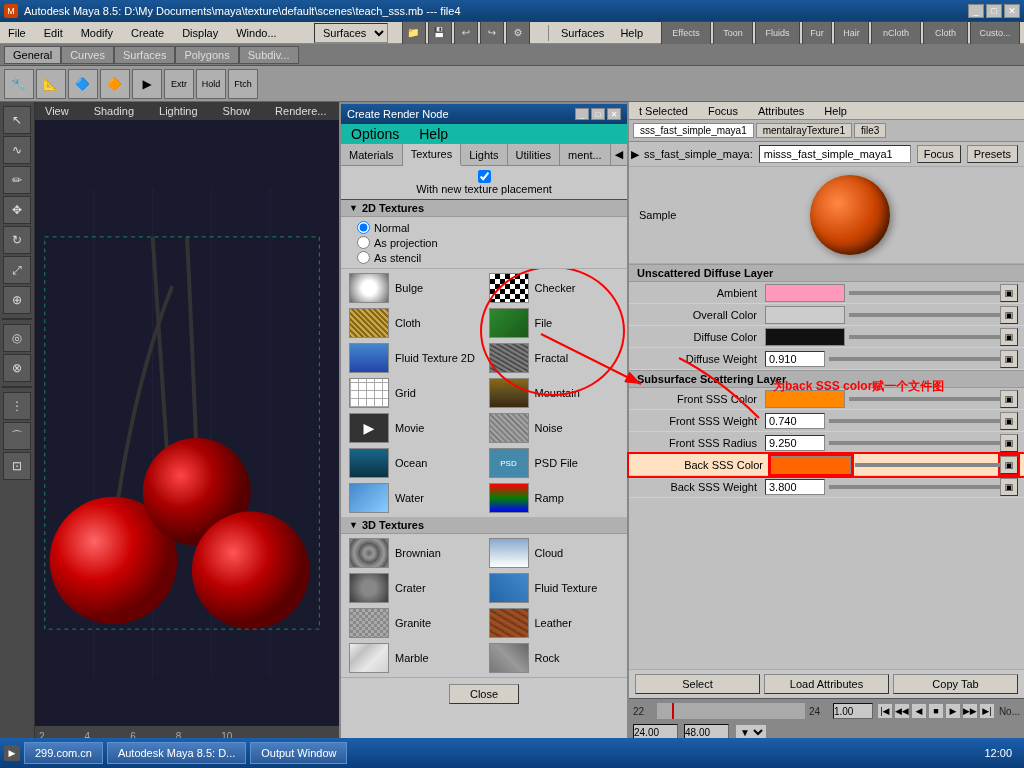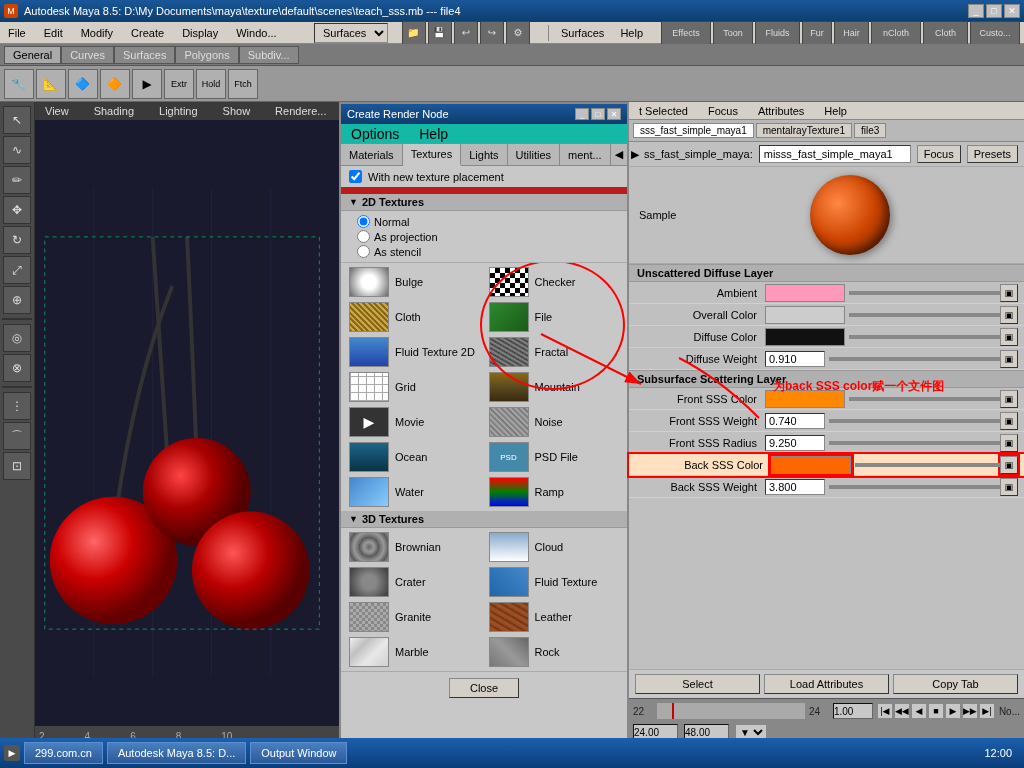--- a/index.html
+++ b/index.html
@@ -148,23 +148,23 @@
     .tab-arrow {
       padding: 0 4px;
       cursor: pointer;
       display: flex; align-items: center;
     }
 
     .panel-checkbox {
       padding: 4px 8px;
       display: flex;
       align-items: center;
-      gap: 6px;
-      font-size: 11px;
-      border-bottom: 7px solid #b91c1c;
+      font-size: 11px;
+      border-bottom: 1px solid #b91c1c;
+      flex-direction: column;
     }
 
     .section-header {
       background: #b0b0b0;
       padding: 2px 8px;
       font-weight: bold;
       font-size: 11px;
       border-bottom: 1px solid #999;
       display: flex;
       align-items: center;

